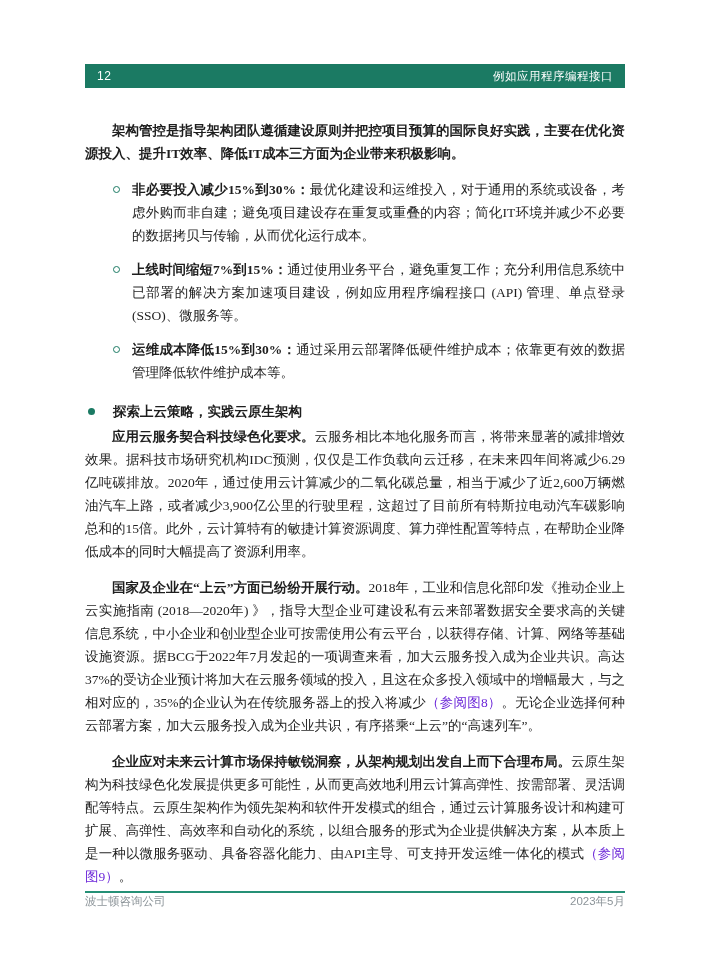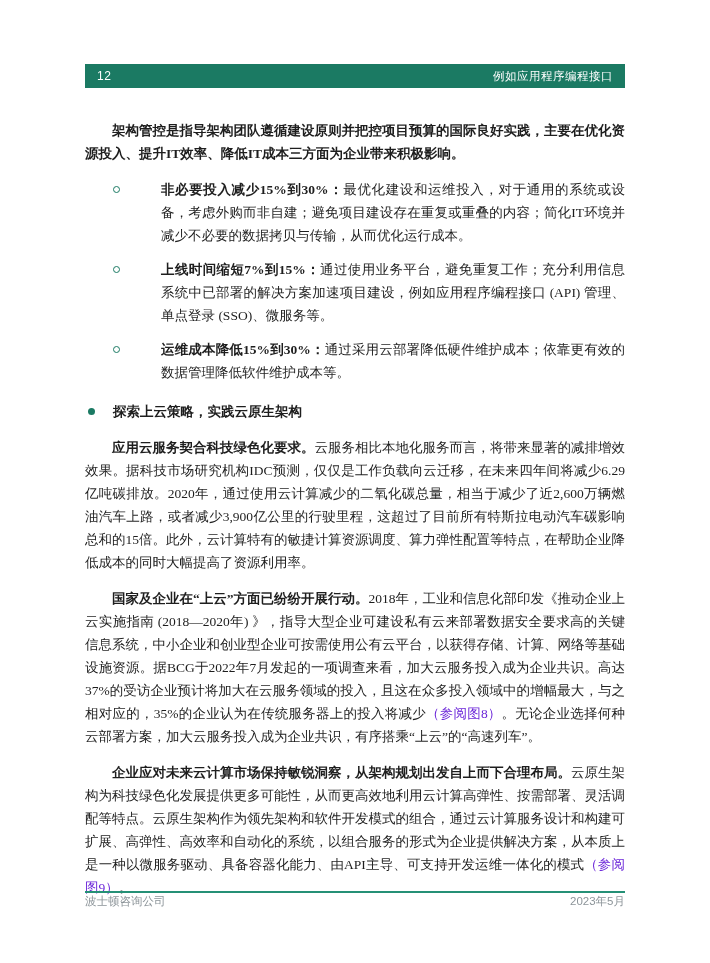--- a/index.html
+++ b/index.html
@@ -22,28 +22,28 @@
   .topbar .pagenum{font-size:12px;}
   
   .content{
     position:absolute;left:85px;top:119px;width:540px;
     color:#1e1e1e;font-size:13.5px;line-height:23px;
     text-align:justify;
   }
   .para{margin:0 0 13px 0;text-indent:2em;}
   .para b,.subtext b{font-weight:bold;}
   .sublist{list-style:none;margin:2px 0 4px 0;padding:0;}
-  .subitem{display:flex;align-items:flex-start;margin:0 0 11px 0;padding-left:28px;gap:29px;}
+  .subitem{display:flex;align-items:flex-start;margin:0 0 11px 0;padding-left:28px;}
   .ring{
     flex:0 0 auto;width:5px;height:5px;
     border:1.5px solid #1B7A63;border-radius:50%;
     margin:8px 12px 0 0;
   }
   .subtext{flex:1;}
-  .section{display:flex;align-items:flex-start;margin:16px 0 13px 0;padding-left:3px;}
+  .section{display:flex;align-items:flex-start;margin:16px 0 2px 0;padding-left:3px;}
   .disc{
     flex:0 0 auto;width:7px;height:7px;background:#1B7A63;border-radius:50%;
     margin:8px 18px 0 0;
   }
   .sectitle{font-weight:bold;}
   .figlink{color:#6d28d9;text-decoration:none;cursor:pointer;}
   
   .footer{
     position:absolute;left:85px;top:891px;width:540px;box-sizing:border-box;
     border-top:2px solid #259076;padding-top:1px;

